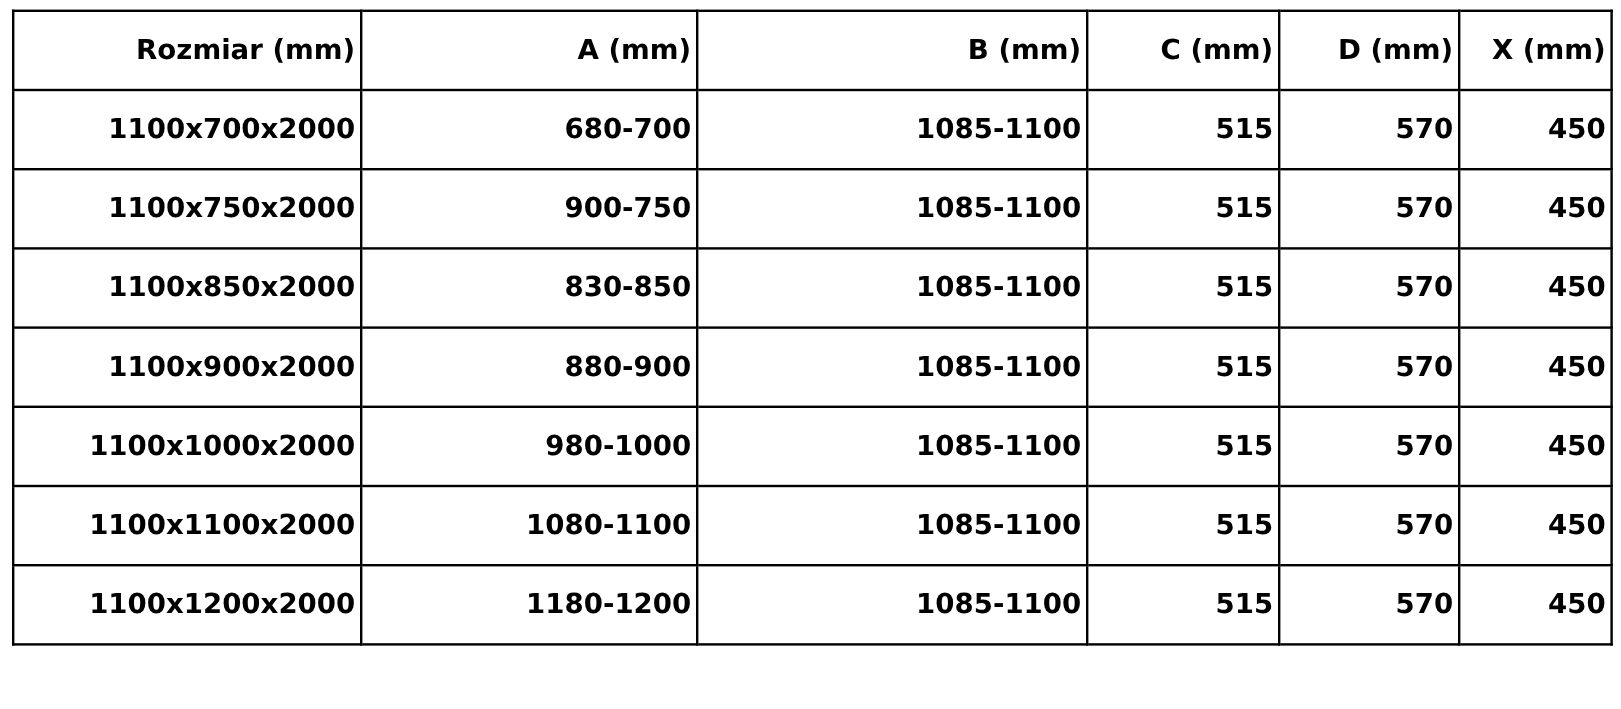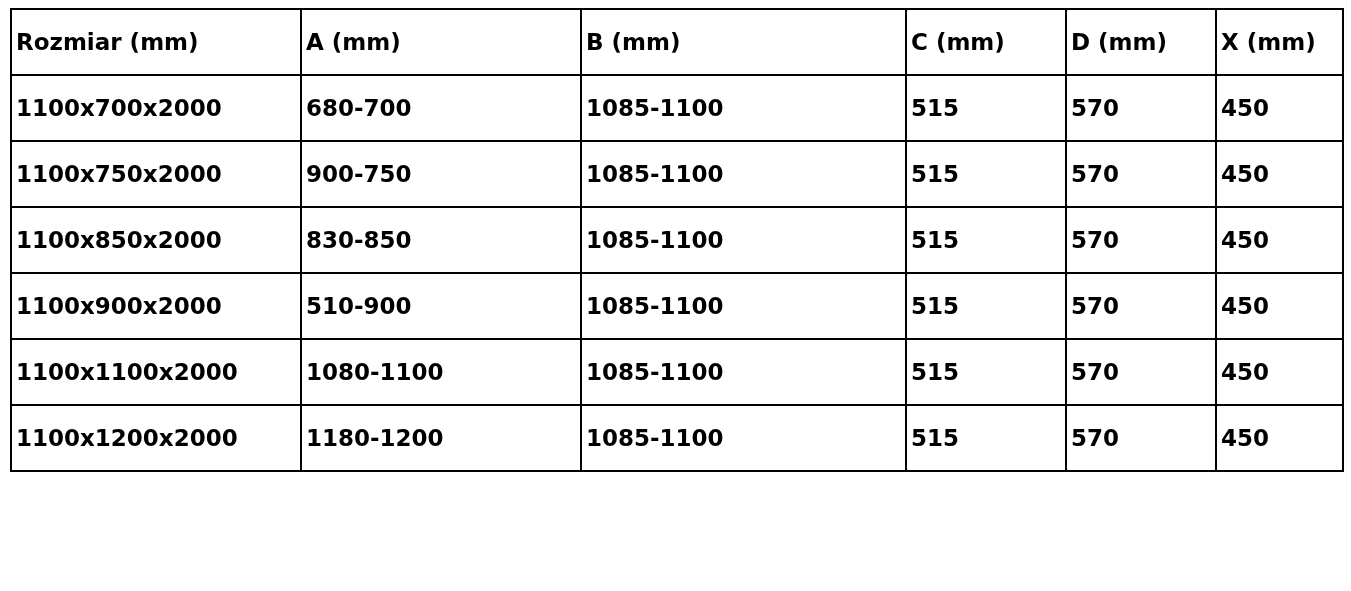--- a/index.html
+++ b/index.html
@@ -21,21 +21,21 @@
     padding: 8px 10px 10px 10px;
   }
   table.spec-table {
     border-collapse: collapse;
     width: 1332px;
     table-layout: fixed;
   }
   table.spec-table th,
   table.spec-table td {
     border: 2px solid #000000;
-    text-align: left;
+    text-align: right;
     vertical-align: middle;
     height: 64px;
     font-size: 23px;
     padding: 0 4px;
     white-space: nowrap;
   }
   table.spec-table th {
     font-weight: bold;
     font-size: 23px;
   }
@@ -92,21 +92,29 @@
       <tr>
         <td>1100x850x2000</td>
         <td>830-850</td>
         <td>1085-1100</td>
         <td>515</td>
         <td>570</td>
         <td>450</td>
       </tr>
       <tr>
         <td>1100x900x2000</td>
-        <td>510-900</td>
+        <td>880-900</td>
+        <td>1085-1100</td>
+        <td>515</td>
+        <td>570</td>
+        <td>450</td>
+      </tr>
+      <tr>
+        <td>1100x1000x2000</td>
+        <td>980-1000</td>
         <td>1085-1100</td>
         <td>515</td>
         <td>570</td>
         <td>450</td>
       </tr>
       <tr>
         <td>1100x1100x2000</td>
         <td>1080-1100</td>
         <td>1085-1100</td>
         <td>515</td>

